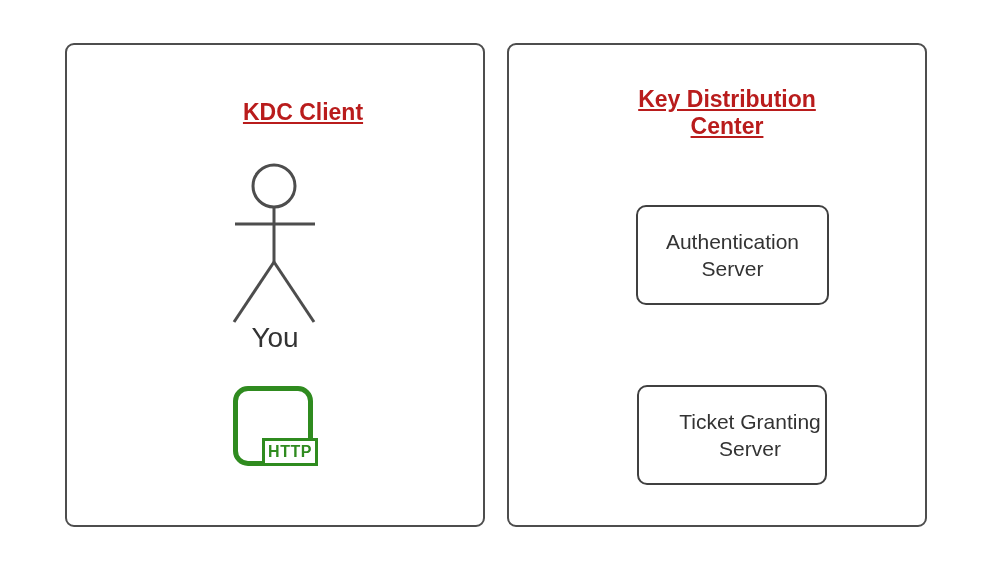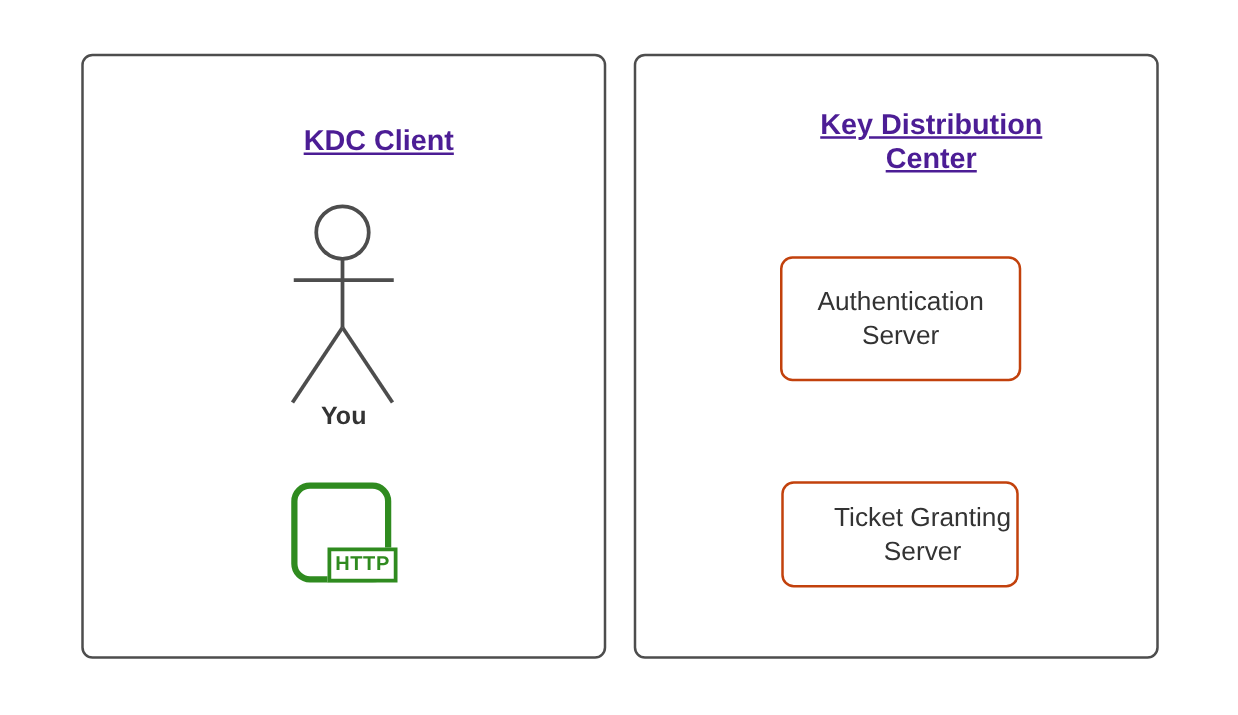--- a/index.html
+++ b/index.html
@@ -28,34 +28,33 @@
   #left-panel  { left: 65px; }
   #right-panel { left: 507px; }
 
   .panel-title {
     position: absolute;
     width: 476px;
     text-align: center;
     font-size: 23px;
     font-weight: bold;
     line-height: 27px;
-    color: #4c1d95;
+    color: #b91c1c;
     text-decoration: underline;
   }
   #left-title  { left: 65px;  top: 99px; }
-  #right-title { left: 507px; top: 86px; }
+  #right-title { left: 489px; top: 86px; }
   .panel-title span { display: block; }
 
   .diagram-label {
     position: absolute;
     width: 420px;
     text-align: center;
-    font-size: 20px;
+    font-size: 28px;
     color: #333333;
-    font-weight: bold;
   }
   #actor-label        { left: 65px; top: 322px; }
   #http-service-label { left: 65px; top: 471px; }
 
   #actor-figure {
     position: absolute;
     left: 224px;
     top: 159px;
   }
 
@@ -90,39 +89,40 @@
     font-size: 16px;
     font-weight: bold;
     display: flex;
     align-items: center;
     justify-content: center;
     letter-spacing: 0.5px;
   }
 
   .server-box {
     position: absolute;
-    border: 2px solid #c2410c;
+    border: 2px solid #404040;
     border-radius: 10px;
     background: #ffffff;
     box-sizing: border-box;
     display: flex;
     align-items: center;
     justify-content: center;
+    margin-left: 12px;
   }
   #auth-server-box {
     left: 624px;
     top: 205px;
     width: 193px;
     height: 100px;
   }
   #tgs-server-box {
     left: 625px;
     top: 385px;
     width: 190px;
-    height: 85px;
+    height: 100px;
     padding-left: 36px;
   }
   .server-box .server-label {
     width: 160px;
     text-align: center;
     font-size: 21px;
     line-height: 27px;
     color: #333333;
   }
 </style>

